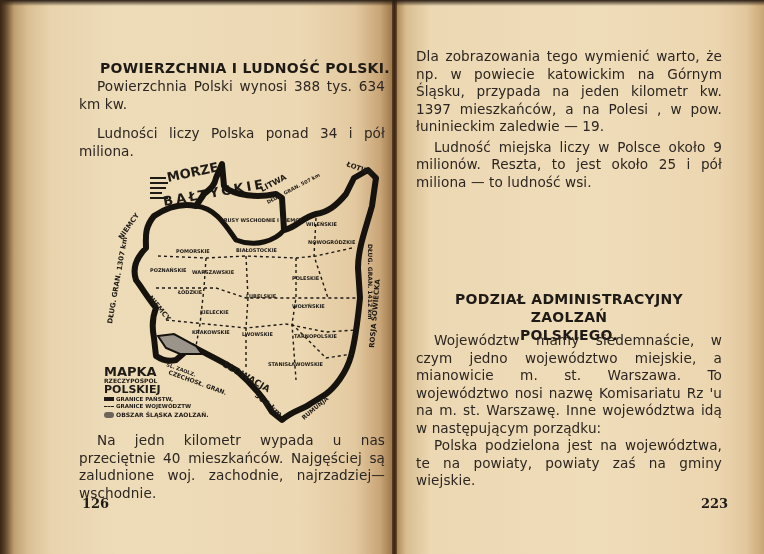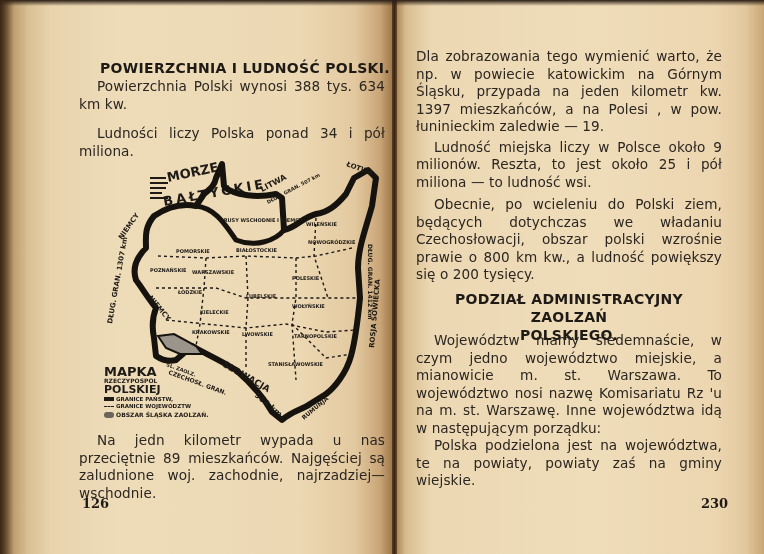--- a/index.html
+++ b/index.html
@@ -113,38 +113,37 @@
           <span>GRANICE WOJEWÓDZTW</span>
         </div>
         <div style="font-size:6px;line-height:10px;white-space:nowrap;">
           <span style="display:inline-block;width:10px;height:6px;background:#6a645a;border-radius:3px;vertical-align:middle;"></span>
           <span>OBSZAR ŚLĄSKA ZAOLZAŃ.</span>
         </div>
       </div>
     </div>
 
     <div class="text" style="left:79px;top:432px;width:306px;">
-      <p class="indent">Na jedn kilometr wypada u nas przeciętnie 89 mieszkańców. Najgęściej są zaludnione woj. zachodnie, najrzadziej—wschodnie.</p>
+      <p class="indent">Na jedn kilometr wypada u nas przeciętnie 40 mieszkańców. Najgęściej są zaludnione woj. zachodnie, najrzadziej—wschodnie.</p>
     </div>
     <div class="pno" style="left:82px;top:496px;">126</div>
   </div>
 
   <div class="page page-right">
     <div class="text" style="left:20px;top:48px;width:306px;">
       <p>Dla zobrazowania tego wymienić warto, że np. w powiecie katowickim na Górnym Śląsku, przypada na jeden kilometr kw. 1397 mieszkańców, a na Polesi , w pow. łuninieckim zaledwie — 19.</p>
       <p class="indent" style="margin-top:3px;">Ludność miejska liczy w Polsce około 9 milionów. Reszta, to jest około 25 i pół miliona — to ludność wsi.</p>
-      <p class="indent" style="margin-top:5px;">Obecnie, po wcieleniu do Polski ziem, będących dotychczas we władaniu Czechosłowacji, obszar polski wzrośnie prawie o 800 km kw., a ludność powiększy się o 200 tysięcy.</p>
     </div>
     <div class="text heading center" style="left:20px;top:290px;width:306px;line-height:18px;">
       <div>PODZIAŁ ADMINISTRACYJNY ZAOLZAŃ</div>
       <div>POLSKIEGO.</div>
     </div>
     <div class="text" style="left:20px;top:330px;width:306px;">
       <p class="indent" style="margin-top:2px;">Województw mamy siedemnaście, w czym jedno województwo miejskie, a mianowicie m. st. Warszawa. To województwo nosi nazwę Komisariatu Rz 'u na m. st. Warszawę. Inne województwa idą w następującym porządku:</p>
       <p class="indent">Polska podzielona jest na województwa, te na powiaty, powiaty zaś na gminy wiejskie.</p>
     </div>
-    <div class="pno" style="left:305px;top:496px;">230</div>
+    <div class="pno" style="left:305px;top:496px;">223</div>
   </div>
 
   <div class="spine"></div>
   <div class="topdark"></div>
   <div class="leftdark"></div>
 </div>
 
 </body></html>

